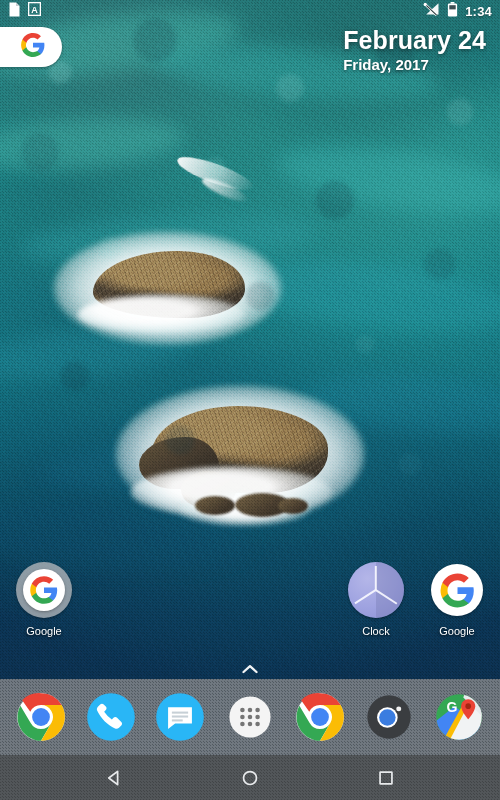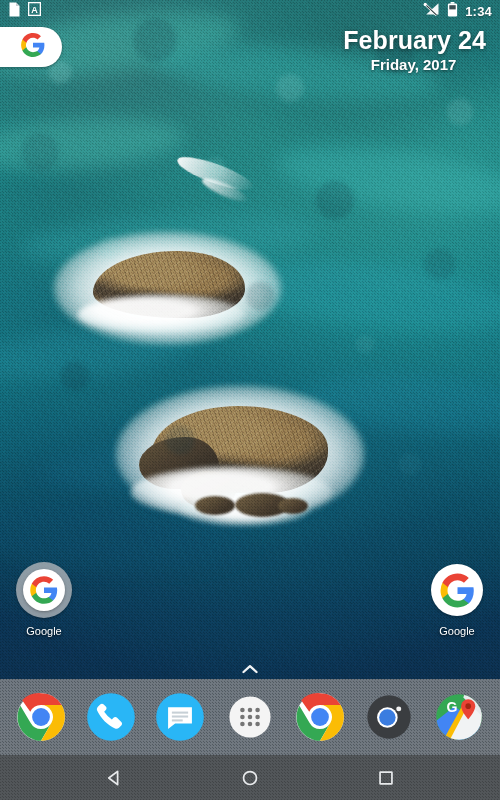--- a/index.html
+++ b/index.html
@@ -185,21 +185,21 @@
     width:86px; height:40px;
     background:#fff; border-radius:20px;
     box-shadow:0 1px 3px rgba(0,0,0,.35);
     display:flex; align-items:center; justify-content:flex-end;
     padding-right:16px; z-index:15; cursor:pointer;
   }
 
   
   #date-widget {
     position:absolute; right:14px; top:27px; z-index:15;
-    text-align:center; color:#fff; cursor:pointer;
+    text-align:left; color:#fff; cursor:pointer;
   }
   #date-widget .d-main {
     font-size:25px; font-weight:bold; line-height:1.05;
     letter-spacing:.1px; text-shadow:0 1px 4px rgba(0,0,0,.5);
   }
   #date-widget .d-sub {
     font-size:15px; font-weight:bold; margin-top:3px; padding-right:2px;
     text-shadow:0 1px 3px rgba(0,0,0,.55);
   }
 
@@ -392,20 +392,33 @@
           <path fill="#4285F4" d="M45.1 24.5c0-1.6-.14-3.2-.43-4.7H24v8.9h11.8c-.51 2.8-2.05 5.1-4.37 6.7v5.5h7.07c4.14-3.8 6.6-9.4 6.6-16.4z"></path>
           <path fill="#34A853" d="M24 46c5.9 0 10.86-1.95 14.48-5.3l-7.07-5.5c-1.96 1.3-4.47 2.1-7.41 2.1-5.7 0-10.53-3.85-12.26-9.03H4.45v5.68C8.05 41.1 15.4 46 24 46z"></path>
           <path fill="#FBBC05" d="M11.74 28.27A13.2 13.2 0 0 1 11.04 24c0-1.48.26-2.92.7-4.27v-5.68H4.45A21.98 21.98 0 0 0 2 24c0 3.55.85 6.9 2.45 9.95l7.29-5.68z"></path>
           <path fill="#EA4335" d="M24 10.7c3.21 0 6.09 1.1 8.36 3.27l6.27-6.27C34.85 4.2 29.9 2 24 2 15.4 2 8.05 6.9 4.45 14.05l7.29 5.68C13.47 14.55 18.3 10.7 24 10.7z"></path>
         </svg>
       </div>
     </div>
     <div class="app-label">Google</div>
   </div>
 
+  <div class="app-cell" style="left:344px; top:0;">
+    <div class="icon-48">
+      <div class="clock-ic">
+        <div class="seg-dark"></div>
+        <div class="divider" style="left:50%; top:8%; width:2.4px; height:42%; transform:translateX(-50%);"></div>
+        <div class="divider" style="left:50%; top:50%; width:2.4px; height:44%;
+             transform-origin:top center; transform:translateX(-50%) rotate(57deg);"></div>
+        <div class="divider" style="left:50%; top:50%; width:2.4px; height:44%;
+             transform-origin:top center; transform:translateX(-50%) rotate(-57deg);"></div>
+      </div>
+    </div>
+    <div class="app-label">Clock</div>
+  </div>
 
   <div class="app-cell" style="left:425px; top:0;">
     <div class="icon-48">
       <div class="g-circle" style="left:2px; top:2px; width:52px; height:52px;">
         <svg width="37" height="37" viewBox="0 0 48 48">
           <path fill="#4285F4" d="M45.1 24.5c0-1.6-.14-3.2-.43-4.7H24v8.9h11.8c-.51 2.8-2.05 5.1-4.37 6.7v5.5h7.07c4.14-3.8 6.6-9.4 6.6-16.4z"></path>
           <path fill="#34A853" d="M24 46c5.9 0 10.86-1.95 14.48-5.3l-7.07-5.5c-1.96 1.3-4.47 2.1-7.41 2.1-5.7 0-10.53-3.85-12.26-9.03H4.45v5.68C8.05 41.1 15.4 46 24 46z"></path>
           <path fill="#FBBC05" d="M11.74 28.27A13.2 13.2 0 0 1 11.04 24c0-1.48.26-2.92.7-4.27v-5.68H4.45A21.98 21.98 0 0 0 2 24c0 3.55.85 6.9 2.45 9.95l7.29-5.68z"></path>
           <path fill="#EA4335" d="M24 10.7c3.21 0 6.09 1.1 8.36 3.27l6.27-6.27C34.85 4.2 29.9 2 24 2 15.4 2 8.05 6.9 4.45 14.05l7.29 5.68C13.47 14.55 18.3 10.7 24 10.7z"></path>
         </svg>

